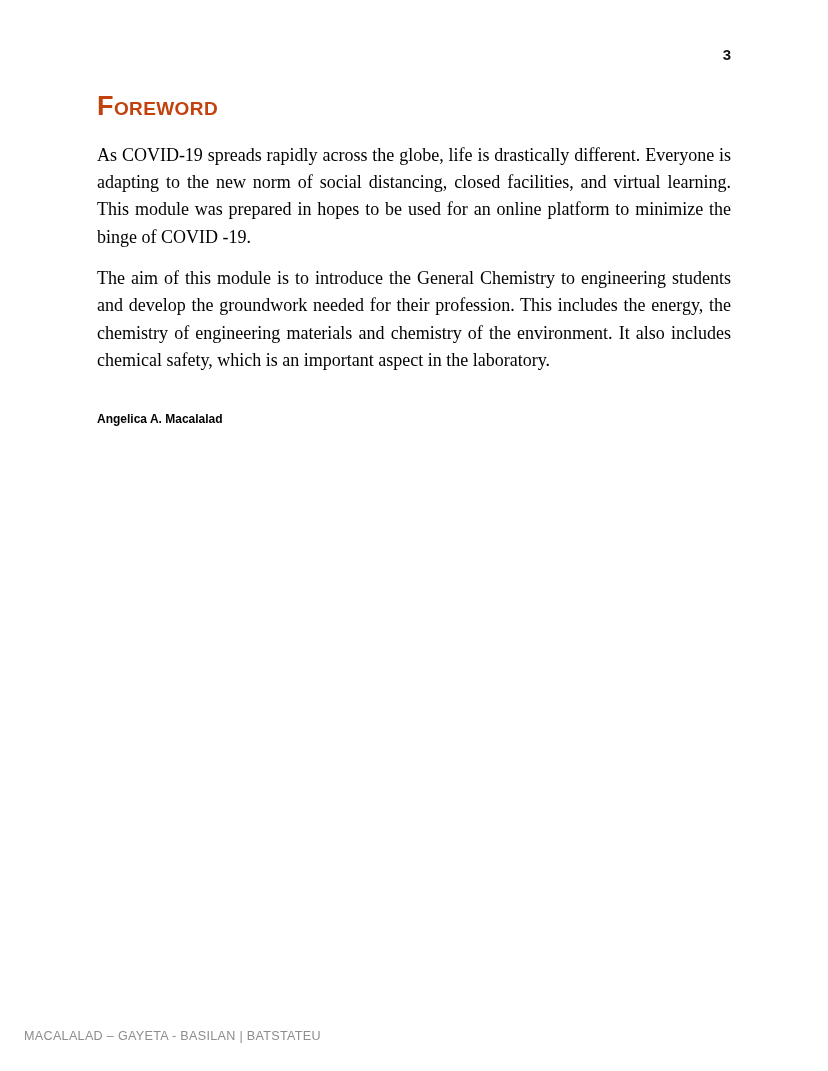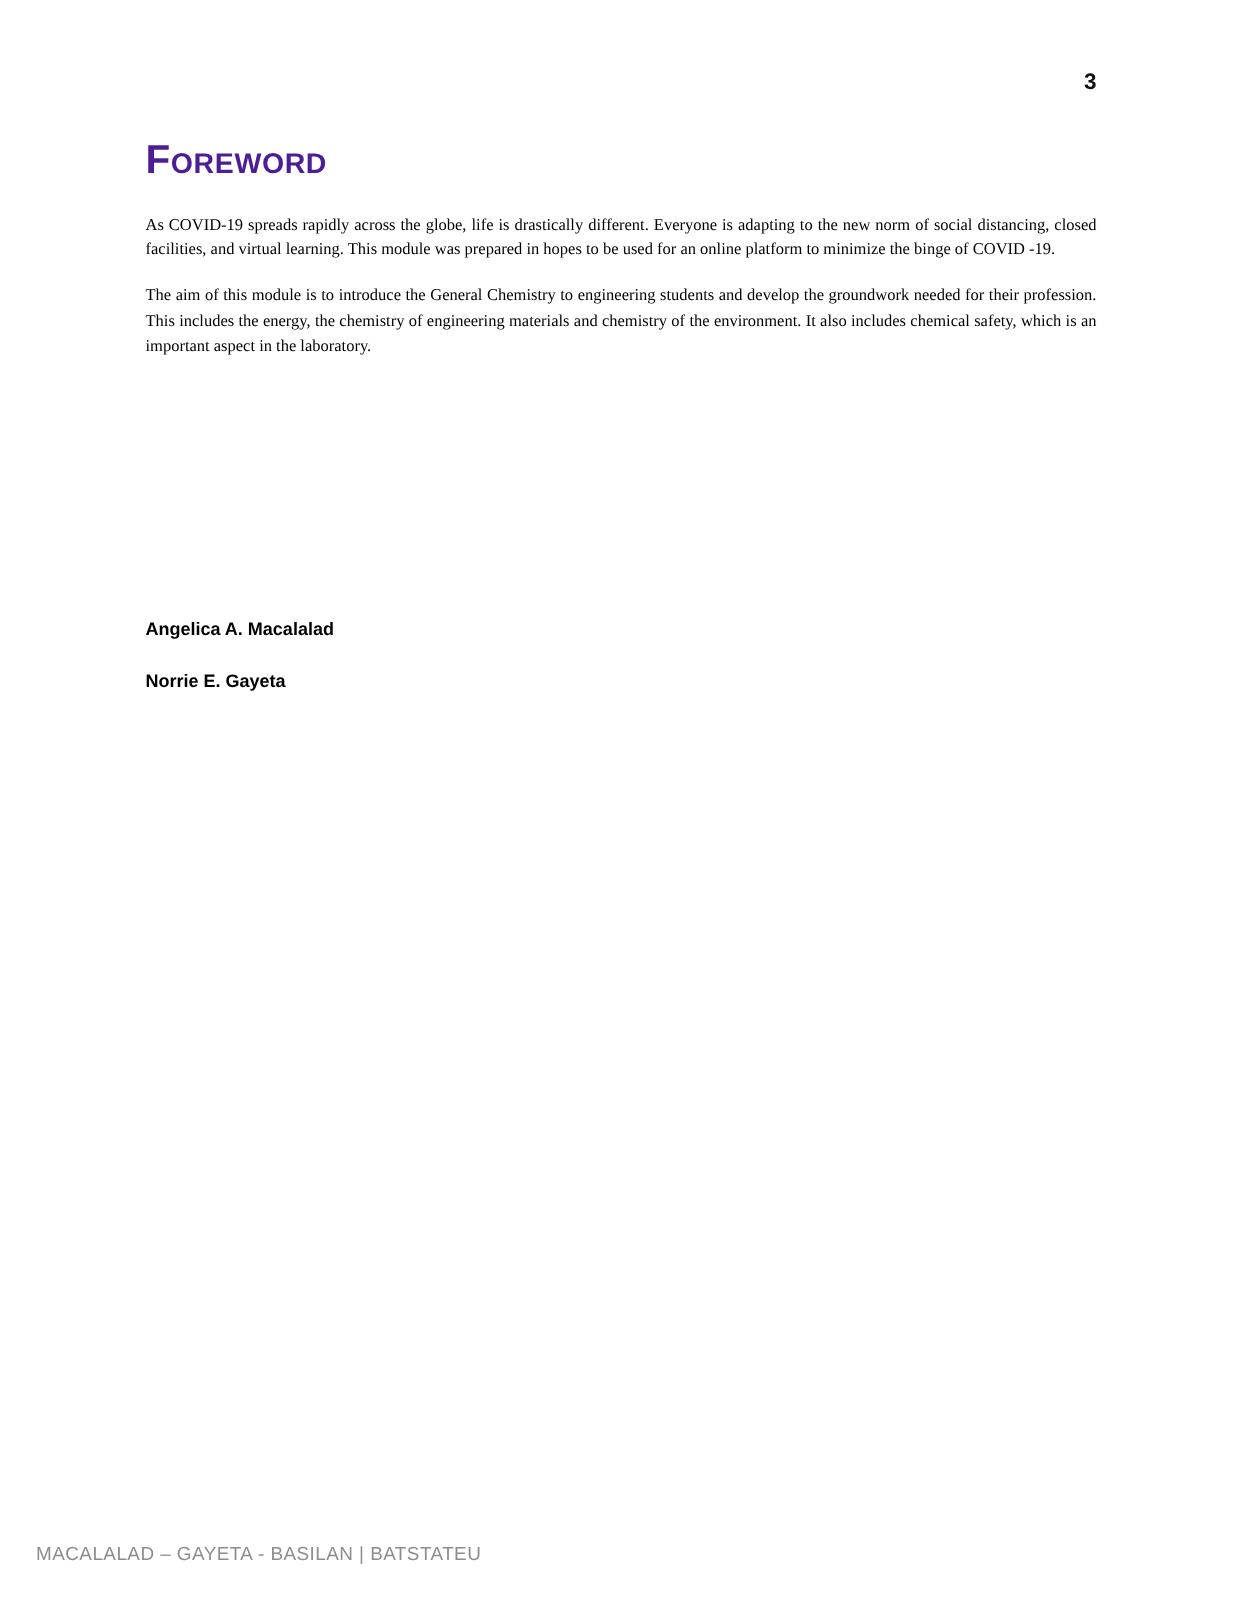--- a/index.html
+++ b/index.html
@@ -36,29 +36,29 @@
     position: absolute;
     left: 97px;
     top: 92px;
     width: 634px;
   }
   .doc-title {
     font-family: "Liberation Sans", sans-serif;
     font-weight: bold;
     font-size: 27px;
     letter-spacing: 0.4px;
-    color: #4c1d95;
+    color: #c2410c;
     margin: 0 0 20px 0;
     line-height: 1.1;
     font-variant: small-caps;
     text-transform: capitalize;
   }
   .para {
     font-family: "Liberation Serif", serif;
-    font-size: 11px;
+    font-size: 18px;
     line-height: 1.52;
     text-align: justify;
     color: #000000;
     margin: 0 0 14px 0;
   }
   .signatures {
     position: absolute;
     left: 97px;
     top: 412px;
     width: 500px;
@@ -91,18 +91,17 @@
   <div class="page-number">3</div>
 
   <div class="content">
     <h1 class="doc-title">Foreword</h1>
     <p class="para">As COVID-19 spreads rapidly across the globe, life is drastically different. Everyone is adapting to the new norm of social distancing, closed facilities, and virtual learning. This module was prepared in hopes to be used for an online platform to minimize the binge of COVID -19.</p>
     <p class="para">The aim of this module is to introduce the General Chemistry to engineering students and develop the groundwork needed for their profession. This includes the energy, the chemistry of engineering materials and chemistry of the environment. It also includes chemical safety, which is an important aspect in the laboratory.</p>
   </div>
 
   <div class="signatures">
     <p class="sig-name">Angelica A. Macalalad</p>
-    <p class="sig-name">Norrie E. Gayeta</p>
   </div>
 
   <div class="footer">MACALALAD – GAYETA - BASILAN | BATSTATEU</div>
 
 </div>
 
 </body></html>

